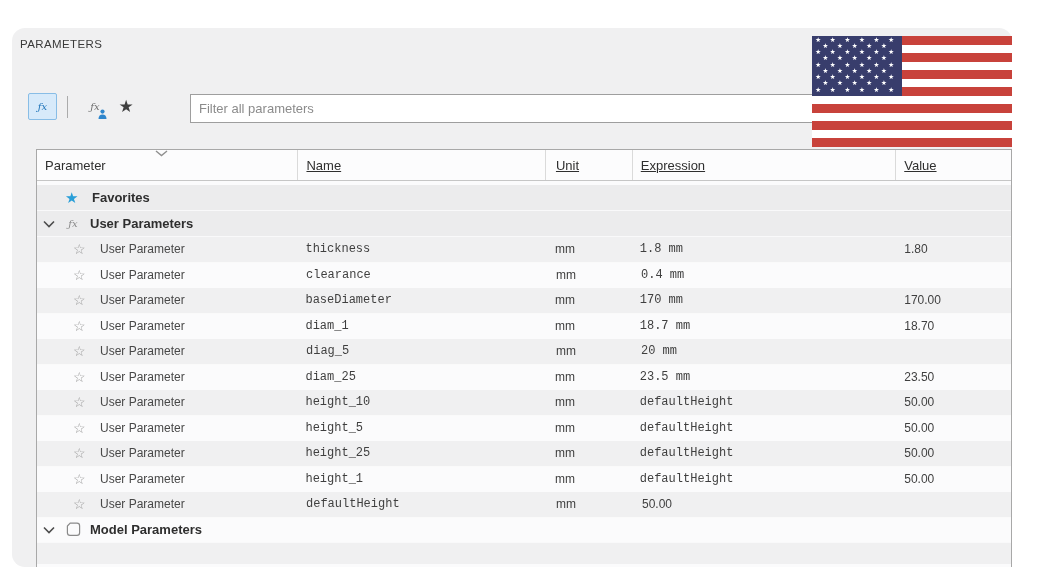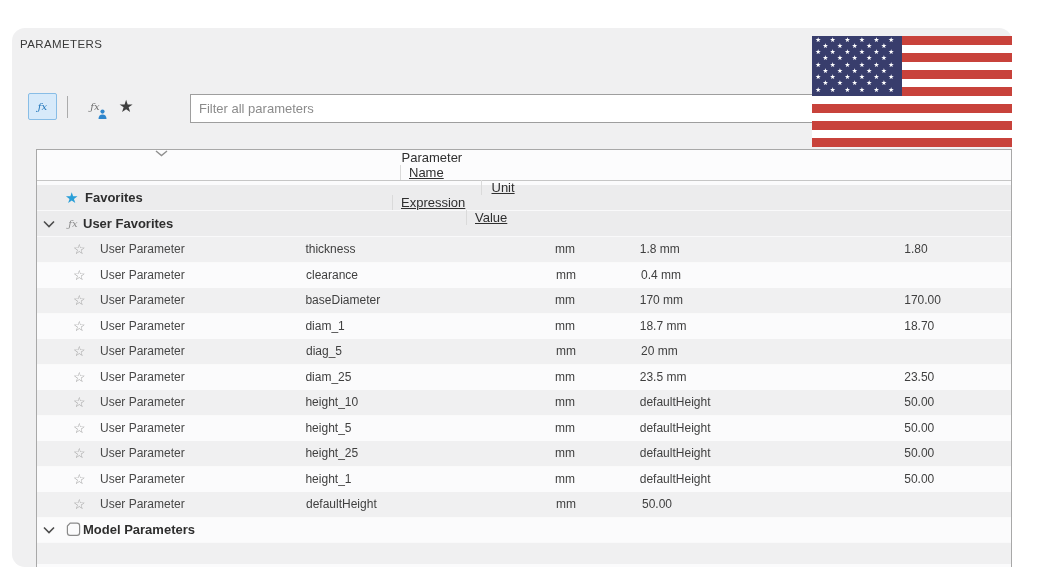--- a/index.html
+++ b/index.html
@@ -16,41 +16,41 @@
   .btn-fx-active { left: 16px; width: 29px; background: #d7eafa; border: 1px solid #88bde6; border-radius: 2px; color: #1f74b8; }
   .tb-sep { position: absolute; left: 55px; top: 68px; width: 1px; height: 22px; background: #ababab; }
   .btn-fx-add { left: 68px; width: 30px; color: #6f6f6f; }
   .btn-fx-add .person { position: absolute; right: 3px; bottom: 1px; }
   .btn-fav { left: 100px; width: 28px; color: #3f3f3f; font-size: 17px; }
   .filter-input { position: absolute; left: 178px; top: 66px; width: 820px; height: 29px; border: 1px solid #9e9e9e; background: #ffffff; font-family: "Liberation Sans", sans-serif; font-size: 13px; color: #3c3c3c; padding: 0 8px; outline: none; }
   .filter-input::placeholder { color: #8b8b8b; }
 
   
   .ptable { position: absolute; left: 24px; top: 121px; width: 976px; height: 430px; background: #fbfbfc; border: 1px solid #a8a8a8; border-bottom: none; }
-  .thead { position: relative; display: flex; height: 31px; background: #fcfcfd; border-bottom: 1px solid #c6c6c6; align-items: center; flex-direction: column; }
+  .thead { position: relative; display: flex; height: 31px; background: #fcfcfd; border-bottom: 1px solid #c6c6c6; align-items: center; }
   .hcell { height: 100%; display: flex; align-items: center; font-size: 13px; color: #2f2f2f; padding-left: 8px; }
   .hcell + .hcell { border-left: 1px solid #dadada; text-decoration: underline; }
   .c0 { width: 261px; } .c1 { width: 248px; } .c2 { width: 87px; } .c3 { width: 264px; } .c4 { width: 116px; }
   .hcell.c2 { padding-left: 10px; }
   .sort-chip { position: absolute; left: 118px; top: -7px; color: #8a8a8a; }
 
   .tbody { padding-top: 4px; }
   .trow { display: flex; align-items: center; font-size: 12px; color: #3f3f3f; }
   .group-row { height: 26px; background: #ececed; border-bottom: 1px solid #f9f9fa; font-weight: bold; font-size: 13px; color: #2e2e2e; }
   .group-model { background: #fbfbfc; height: 25.5px; }
   .chev { margin-left: 6px; width: 14px; color: #555; display: inline-flex; }
   .g-ico { width: 20px; margin-left: 6px; display: inline-flex; justify-content: center; }
   .g-star { color: #2a9fd8; font-size: 15px; margin-left: 28px; width: 20px; font-weight: normal; }
   .g-fx { color: #8a8a8a; font-weight: normal; }
-  .g-label { }
+  .g-label { margin-left: 7px; }
   .data-row { height: 25.5px; }
   .data-row:nth-child(odd) { background: #f0f0f1; border-bottom: 1px solid #fafafa; }
   .data-row:nth-child(even) { background: #fbfbfc; }
   .cell { height: 100%; display: flex; align-items: center; overflow: hidden; }
-  .cell.c1, .cell.c3 { padding-left: 8px; }
+  .cell.c1, .cell.c3 { padding-left: 8px; font-family: Liberation Mono, monospace; }
   .cell.c2 { padding-left: 10px; }
   .cell.c4 { padding-left: 9px; }
   .fav-star { margin-left: 36px; width: 17px; color: #9a9a9a; font-size: 14px; }
   .rtype { margin-left: 10px; color: #484848; }
   .filler-row { height: 21px; background: #f0f0f1; }
 
   
   .flag { position: absolute; left: 812px; top: 36px; width: 200px; height: 111px; z-index: 20; }
   .canton { position: absolute; left: 0; top: 0; width: 90px; height: 59.8px; }
   .canton span { position: absolute; line-height: 6.5px; font-size: 6.5px; }
@@ -97,21 +97,21 @@
           <span class="g-star">★</span>
           <span class="g-label">Favorites</span>
         </div>
         <div class="trow group-row">
           <span class="chev">
             <svg width="12" height="8" viewBox="0 0 12 8">
                 <polyline points="1,1.5 6,6.5 11,1.5" fill="none" stroke="#4d4d4d" stroke-width="1.6"></polyline>
               </svg>
           </span>
           <span class="g-ico g-fx fx-glyph">ƒx</span>
-          <span class="g-label">User Favorites</span>
+          <span class="g-label">User Parameters</span>
         </div>
 
         <div id="user-param-rows">
             <div class="trow data-row">
               <div class="cell c0">
                 <span class="fav-star">☆</span>
                 <span class="rtype">User Parameter</span>
               </div>
               <div class="cell c1">thickness</div>
               <div class="cell c2">mm</div>

